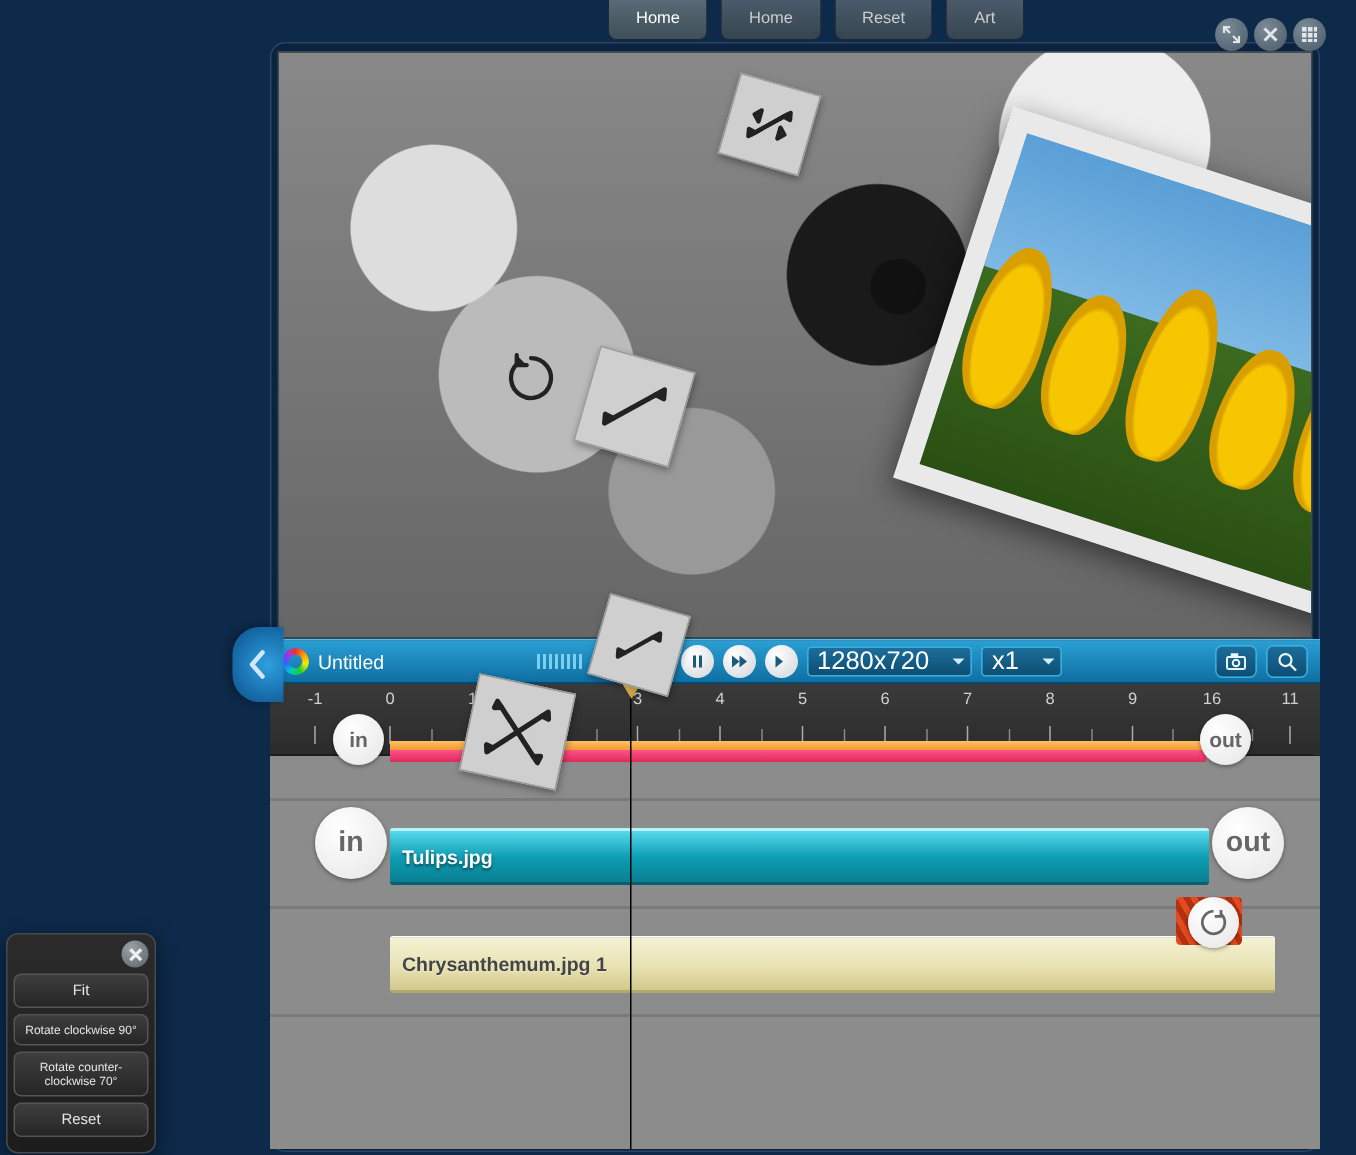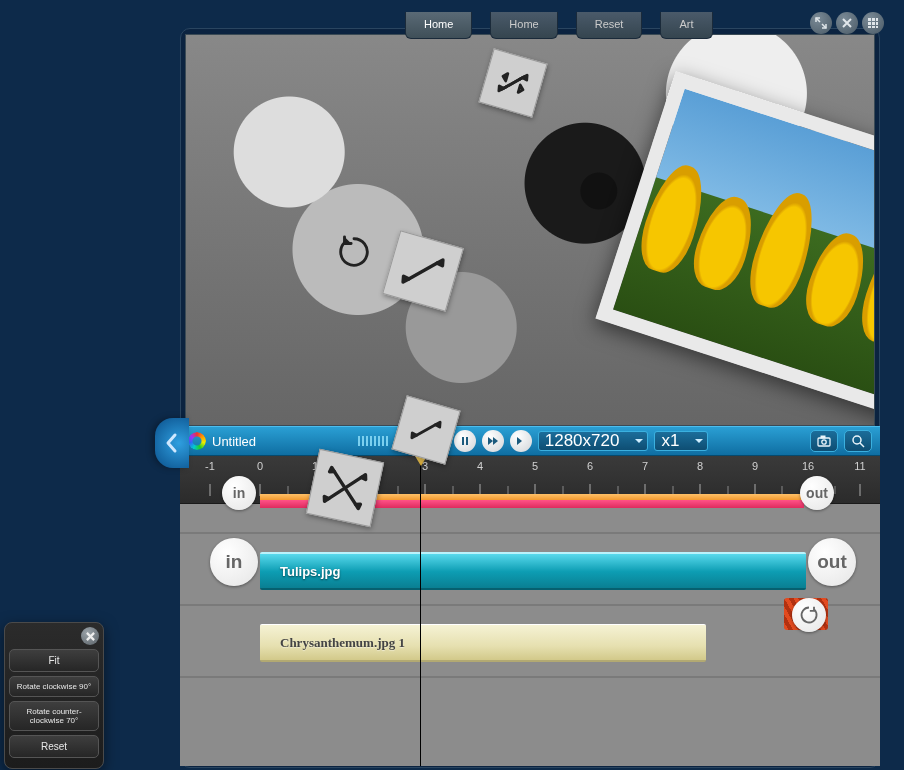--- a/index.html
+++ b/index.html
@@ -1,19 +1,19 @@
 <!DOCTYPE html>
 <html><head>
 <meta charset="utf-8">
 <style>
   * { box-sizing: border-box; margin: 0; padding: 0; }
   body { background: #0d2a4a; font-family: Arial, sans-serif; overflow: hidden; width: 904px; height: 770px; position: relative; }
 
   
-  .top-tabs { position: absolute; top: 12px; left: 405px; display: flex; gap: 18px; z-index: 20; }
+  .top-tabs { position: absolute; top: 0; left: 405px; display: flex; gap: 8px; z-index: 20; }
   .top-tab { background: linear-gradient(#4a5a6a, #35454f); color: #ccc; font-size: 11px; padding: 6px 18px 8px; border-radius: 0 0 6px 6px; border: 1px solid #1a2a3a; border-top: none; cursor: pointer; }
   .top-tab.active { background: linear-gradient(#5a6a76, #3f4f58); color: #fff; }
 
   
   .win-controls { position: absolute; top: 12px; right: 20px; display: flex; gap: 4px; z-index: 20; }
   .win-btn { width: 22px; height: 22px; border-radius: 50%; background: radial-gradient(circle at 35% 30%, #7a8a96, #4a5a66); display:flex; align-items:center; justify-content:center; cursor:pointer; }
   .win-btn svg { width:12px; height:12px; fill:#e0e6ea; }
 
   
   .app-shell { position: absolute; left: 180px; top: 28px; width: 700px; height: 740px; background: #0b2340; border-radius: 10px; border: 1px solid #2a4560; }
@@ -76,21 +76,21 @@
   
   .inout { position:absolute; width:34px; height:34px; border-radius:50%; background: radial-gradient(circle at 35% 30%, #fff, #e5e5e5); display:flex; align-items:center; justify-content:center; font-weight:bold; font-size:14px; color:#666; box-shadow:0 1px 3px rgba(0,0,0,.4); z-index:10; cursor:grab; }
   .inout.big { width:48px; height:48px; font-size:19px; }
 
   
   .tracks { position:absolute; left:180px; top:504px; width:700px; height:262px; background:#8c8c8c; z-index:3; }
   .track-row { position:relative; height:68px; }
   .track-sep { height:2px; background:#7a7a7a; }
 
   
-  .clip { position:absolute; height:38px; border-radius:2px; display:flex; align-items:center; padding-left:20px; color:#fff; font-size:13px; text-shadow:0 1px 2px rgba(0,0,0,.55); font-weight:600; }
+  .clip { position:absolute; height:38px; border-radius:2px; display:flex; align-items:center; padding-left:8px; color:#fff; font-size:13px; text-shadow:0 1px 2px rgba(0,0,0,.55); font-weight:600; }
   .clip.teal { background: linear-gradient(#58d9ec, #0d9db3 52%, #0a7f92); border-top:2px solid #b9f2fb; border-bottom:2px solid #06606f; }
   .clip.tan { background: linear-gradient(#f5f2d4, #e6e0b0 60%, #d2c98a); color:#444; text-shadow:0 1px 1px rgba(255,255,255,.5); border-top:1px solid #fff; border-bottom:2px solid #b2a972; }
 
   
   .playhead { position:absolute; top:456px; left:420px; width:0; height:310px; border-left:1px solid #000; z-index:12; }
   .playhead::before { content:''; position:absolute; top:0; left:-6px; width:12px; height:10px; background: linear-gradient(#f7d469,#c89a2c); clip-path: polygon(0 0,100% 0,50% 100%); }
 
   
   .trans-tab { position:absolute; right:76px; top:598px; width:44px; height:32px; background:
     repeating-linear-gradient(60deg,#e24a1f 0 4px, #b33110 4px 8px); border-radius:3px; z-index:8; }
@@ -298,21 +298,21 @@
   <div class="track-row" style="height:28px;">
   </div>
   <div class="track-sep"></div>
   <div class="track-row" style="height:70px;">
     <div class="clip teal" style="left:80px; top:18px; width:546px;">
         <span>Tulips.jpg</span>
       </div>
   </div>
   <div class="track-sep"></div>
   <div class="track-row" style="height:70px;">
-    <div class="clip tan" style="left:80px; top:18px; width:446px;font-family:Liberation Serif, serif;">
+    <div class="clip tan" style="left:80px; top:18px; width:590px;">
         <span>Chrysanthemum.jpg 1</span>
       </div>
   </div>
   <div class="track-sep"></div>
   <div class="track-row" style="height:86px;"></div>
 </div>
 
 <div class="inout big" style="left:210px; top:538px;">in</div>
 <div class="inout big" style="left:808px; top:538px;">out</div>
 

